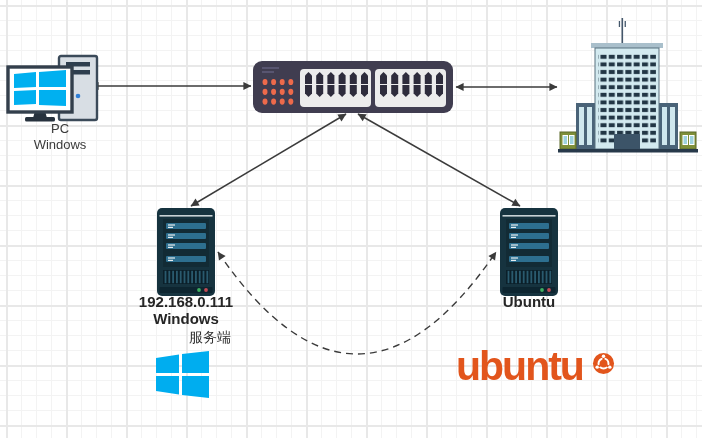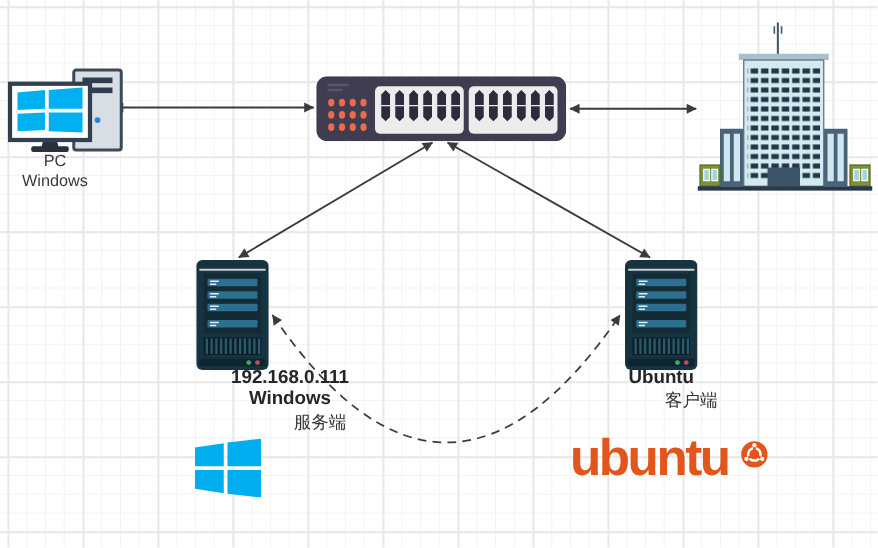--- a/index.html
+++ b/index.html
@@ -11,26 +11,26 @@
       linear-gradient(90deg,#e8e8e8 2px, transparent 2px),
       linear-gradient(#f3f3f3 1px, transparent 1px),
       linear-gradient(90deg,#f3f3f3 1px, transparent 1px);
     background-size:60px 60px,60px 60px,15px 15px,15px 15px;
     background-position:6px 5px,6px 5px,6px 5px,6px 5px;
   }
   .abs{position:absolute;}
   svg{display:block;}
   .edges{position:absolute;left:0;top:0;}
   .node-label{position:absolute;text-align:center;color:#3a3a3a;}
-  .pc-label{left:0;top:121px;width:88px;font-size:13px;line-height:16px;}
+  .pc-label{left:16px;top:121px;width:88px;font-size:13px;line-height:16px;}
   .srv-label{width:120px;top:293px;}
   .srv-label .ip{font-size:15px;font-weight:bold;color:#262626;line-height:17px;}
   .srv-label .os{font-size:15px;font-weight:bold;color:#262626;line-height:18px;}
   .srv-label .role{font-size:14px;color:#333;line-height:19px;padding-left:48px;}
-  .srv-label-win{left:126px;margin-left:46px;}
+  .srv-label-win{left:126px;}
   .srv-label-ub{left:469px;}
   .ubuntu-word{
     position:absolute;left:456px;top:344px;width:150px;
     font-size:41px;font-weight:bold;letter-spacing:-2px;color:#e2551c;line-height:44px;
   }
 </style>
 </head>
 <body>
 
 <div class="canvas">
@@ -207,21 +207,20 @@
     <div class="role">服务端</div>
   </div>
 
   <div class="abs" style="left:500px;top:208px;">
     <svg width="58" height="88">
         <use href="#sym-server"></use>
       </svg>
   </div>
   <div class="node-label srv-label srv-label-ub">
     <div class="os">Ubuntu</div>
-    <div class="role">客户端</div>
   </div>
 
   <div class="abs" style="left:156px;top:351px;">
     <svg width="53" height="47" viewBox="0 0 53 47">
       <g fill="#00adef">
         <polygon points="0,7 23,3.5 23,22 0,22"></polygon>
         <polygon points="26,3 53,0 53,22 26,22"></polygon>
         <polygon points="0,25 23,25 23,43.5 0,40"></polygon>
         <polygon points="26,25 53,25 53,47 26,44"></polygon>
       </g>

